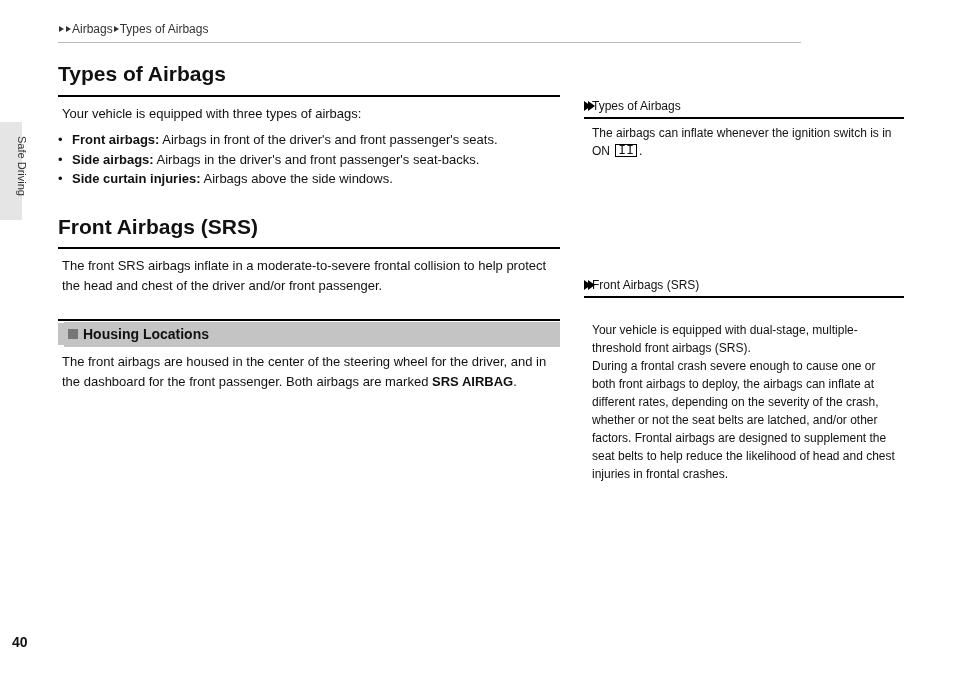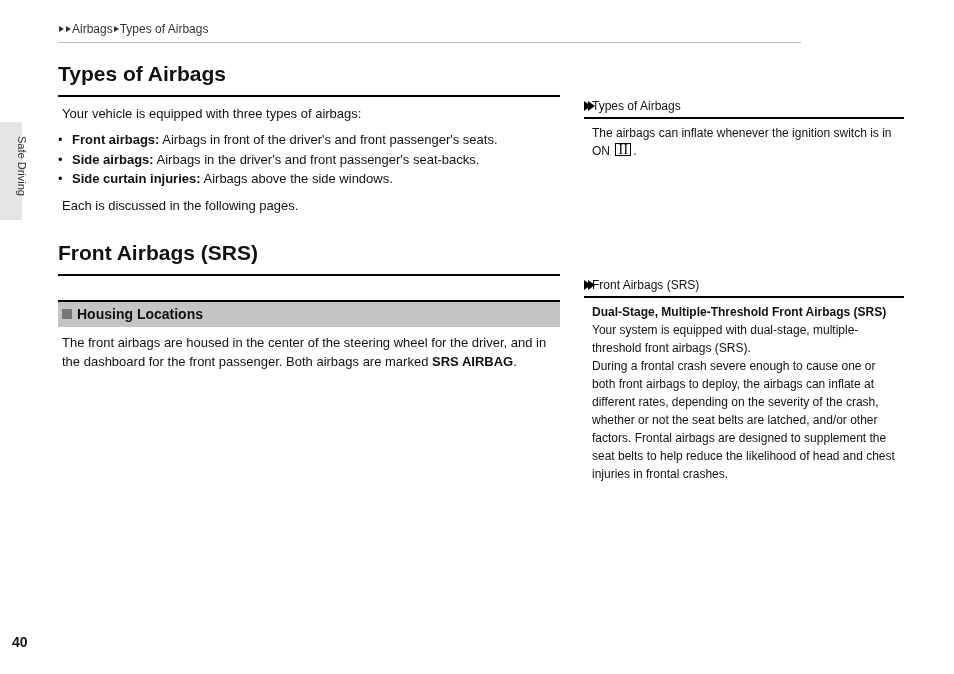--- a/index.html
+++ b/index.html
@@ -109,20 +109,21 @@
   }
   
   .sub-bar {
     margin-top: 24px;
     border-top: 2px solid #000;
     padding-top: 2px;
     background: linear-gradient(to bottom, #fff 0, #fff 2px, #c4c4c4 2px, #c4c4c4 100%);
     height: 22px;
     display: flex;
     align-items: center;
+    padding-left: 6px;
   }
   .sub-bar-inner {
     background: #c4c4c4;
     width: 100%;
     padding: 2px 4px 2px 4px;
     font-size: 14px;
     font-weight: 700;
     box-sizing: border-box;
   }
   .sub-mark {
@@ -157,26 +158,26 @@
     border-top:5px solid transparent;
     border-bottom:5px solid transparent;
     border-left:7px solid #000;
   }
   .side-body {
     padding: 0 6px 0 8px;
   }
   .on-box {
     display: inline-block;
     border: 1px solid #000;
-    font-size: 15px;
+    font-size: 13px;
     padding: 0 2px;
     line-height: 11px;
     vertical-align: 1px;
     margin: 0 2px;
-    font-family: Liberation Serif, serif;
+    font-family: Liberation Mono, monospace;
   }
   .side-block2 {
     margin-top: 116px;
   }
   .page-num {
     position: absolute;
     bottom: 24px;
     left: 12px;
     font-size: 14px;
     font-weight: 700;
@@ -197,23 +198,23 @@
 
   <div class="main-col">
 
     <h1 class="section">Types of Airbags</h1>
     <div class="body-p">Your vehicle is equipped with three types of airbags:</div>
     <ul class="bullets">
       <li><b>Front airbags:</b><span> Airbags in front of the driver's and front passenger's seats.</span></li>
       <li><b>Side airbags:</b><span> Airbags in the driver's and front passenger's seat-backs.</span></li>
       <li><b>Side curtain injuries:</b><span> Airbags above the side windows.</span></li>
     </ul>
-    <div class="body-p">Each is discussed in the following pages.</div>
 
     <h1 class="section front">Front Airbags (SRS)</h1>
+    <div class="body-p">The front SRS airbags inflate in a moderate-to-severe frontal collision to help protect the head and chest of the driver and/or front passenger.</div>
 
     <div class="sub-bar">
       <div class="sub-bar-inner">
         <span class="sub-mark"></span><span>Housing Locations</span>
       </div>
     </div>
     <div class="body-p">
       <span>The front airbags are housed in the center of the steering wheel for the driver, and in the dashboard for the front passenger. Both airbags are marked </span><b>SRS AIRBAG</b><span>.</span>
     </div>
 
@@ -228,22 +229,22 @@
       <div class="side-body">
         <span>The airbags can inflate whenever the ignition switch is in ON </span><span class="on-box">II</span><span>.</span>
       </div>
     </div>
 
     <div class="side-block2">
       <div class="side-title">
         <span class="side-arrow double"></span><span>Front Airbags (SRS)</span>
       </div>
       <div class="side-body">
-        <b>Dual-Stage, Multiple-Threshold Front Airbags (SRS)</b><br>
-        <span>Your system is equipped with dual-stage, multiple-threshold front airbags (SRS).</span><br>
+        <br>
+        <span>Your vehicle is equipped with dual-stage, multiple-threshold front airbags (SRS).</span><br>
         <span>During a frontal crash severe enough to cause one or both front airbags to deploy, the airbags can inflate at different rates, depending on the severity of the crash, whether or not the seat belts are latched, and/or other factors. Frontal airbags are designed to supplement the seat belts to help reduce the likelihood of head and chest injuries in frontal crashes.</span>
       </div>
     </div>
 
   </div>
 
   <div class="page-num">40</div>
 
 </div>
 

